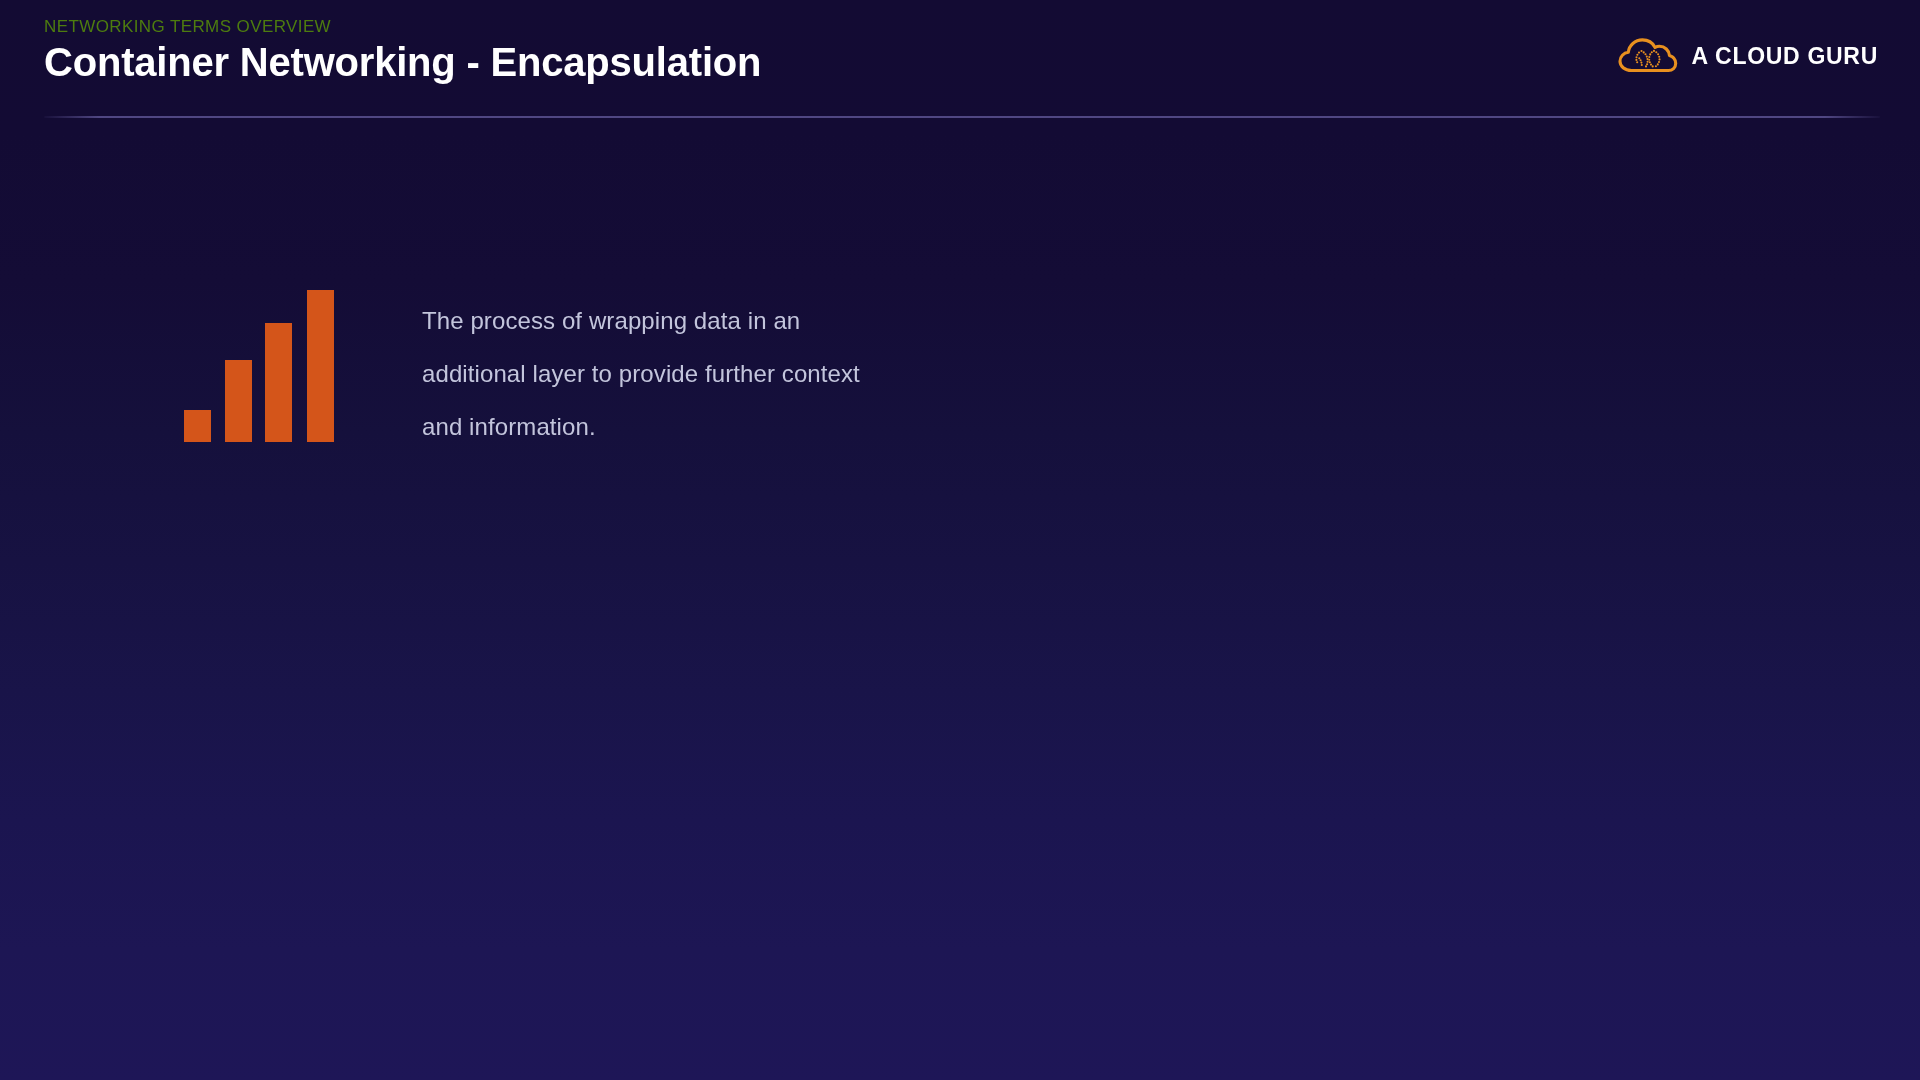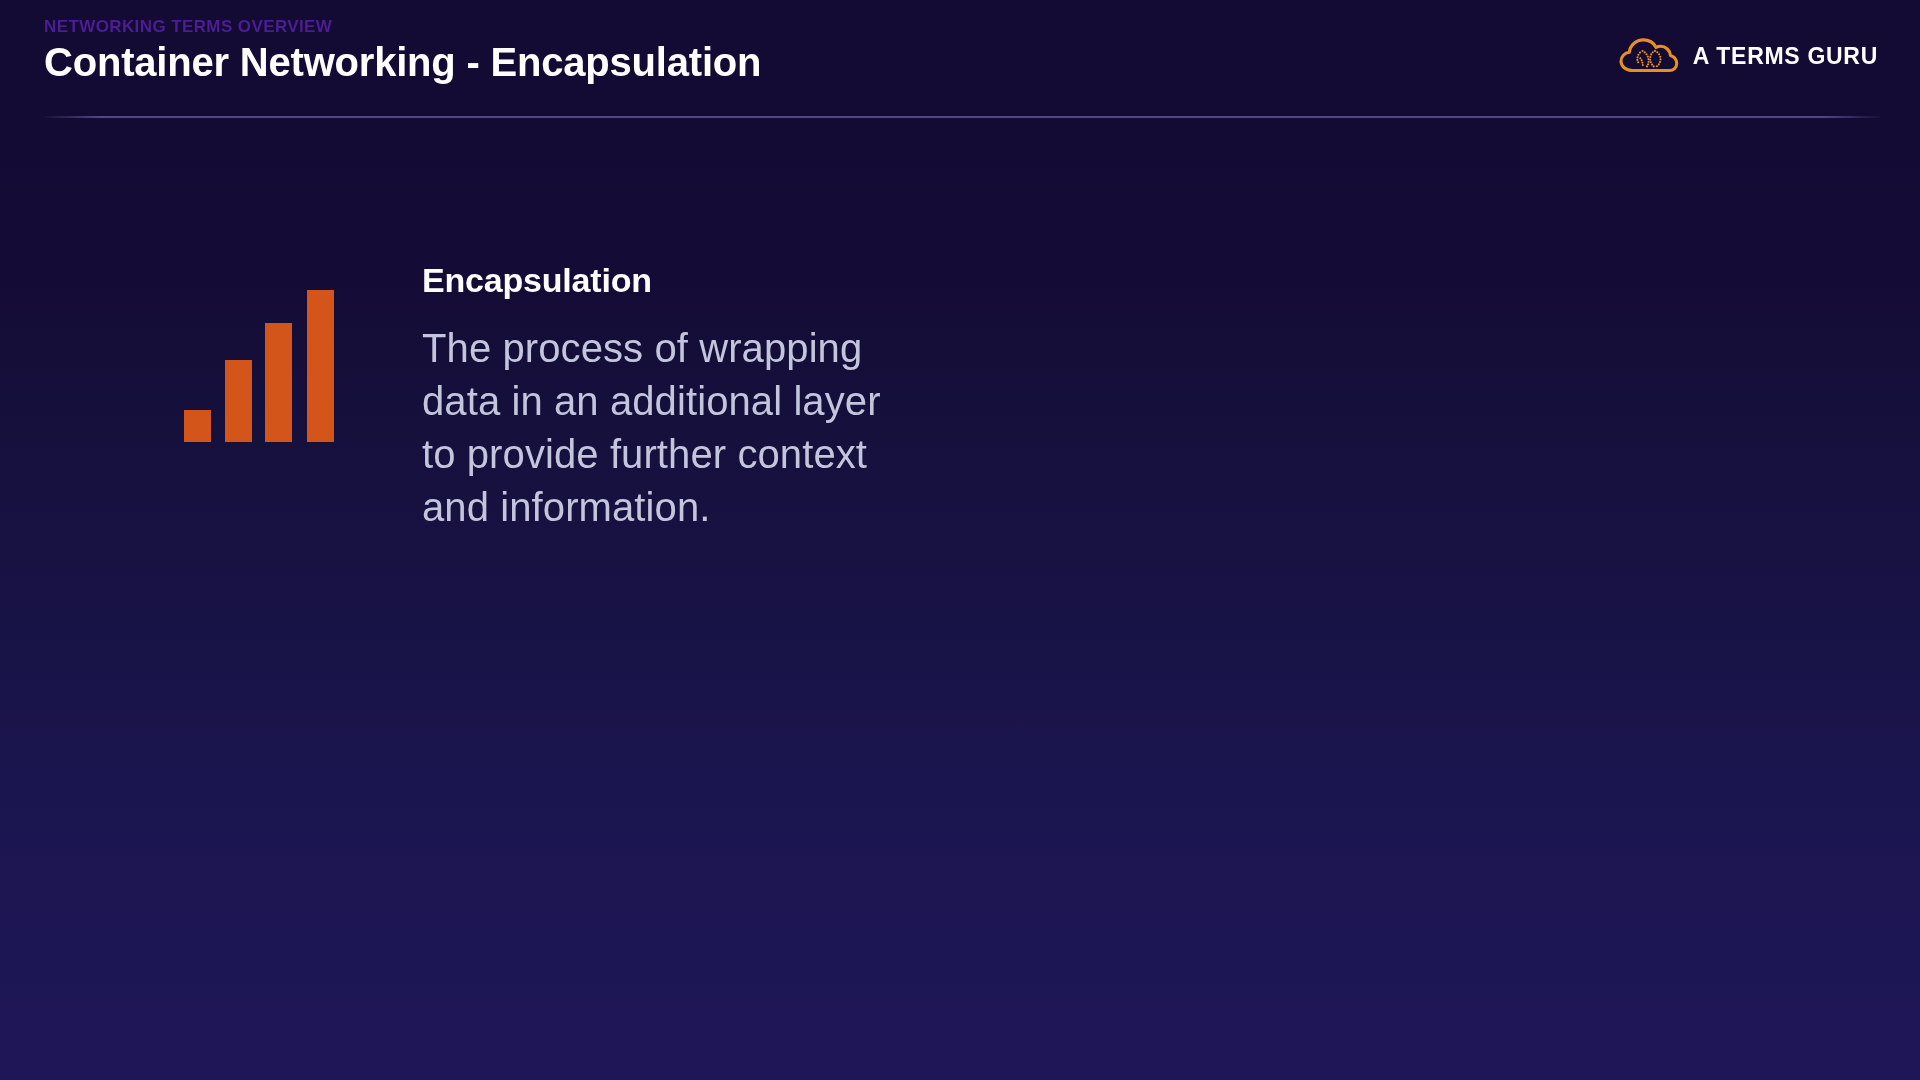--- a/index.html
+++ b/index.html
@@ -31,23 +31,23 @@
     top:0; left:0;
     width:1920px;
     height:120px;
   }
   .header-left {
     position:absolute;
     left:44px;
     top:18px;
   }
   .eyebrow {
-    color:#4c1d95;
+    color:#4d7c0f;
     font-size:17px;
-    font-weight:bold;
+    font-weight:normal;
     letter-spacing:0.4px;
     line-height:1.1;
     white-space:nowrap;
   }
   .slide-title {
     color:#ffffff;
     font-size:40px;
     font-weight:bold;
     letter-spacing:-0.2px;
     line-height:1.25;
@@ -115,24 +115,24 @@
   }
   .term-heading {
     color:#ffffff;
     font-size:34px;
     font-weight:bold;
     line-height:1.2;
     letter-spacing:-0.2px;
   }
   .term-desc {
     color:#c3c5dc;
-    font-size:40px;
+    font-size:24px;
     font-weight:normal;
     line-height:53px;
-    margin-top:21px;
+    margin-top:34px;
     letter-spacing:0.1px;
   }
 </style>
 </head>
 <body>
 
 <div class="header">
 
   <div class="header-left">
     <div class="eyebrow">NETWORKING TERMS OVERVIEW</div>
@@ -172,33 +172,32 @@
           <circle cx="39.3" cy="16.2" r="1.05"></circle>
             <circle cx="41.1" cy="18.2" r="1.05"></circle>
           <circle cx="42.2" cy="20.7" r="1.05"></circle>
             <circle cx="42.5" cy="23.4" r="1.05"></circle>
           <circle cx="42.0" cy="26.0" r="1.05"></circle>
             <circle cx="40.8" cy="28.4" r="1.05"></circle>
           <circle cx="38.9" cy="30.2" r="1.05"></circle>
         </g>
       </svg>
     </span>
-    <span class="logo-text">A TERMS GURU</span>
+    <span class="logo-text">A CLOUD GURU</span>
   </div>
 
   <div class="divider"></div>
 </div>
 
 <div class="content">
 
   <div class="chart-icon" id="chart-icon">
       <div class="bar" style="left: 0%; width: 18%; height: 21%; background: rgb(212, 85, 26);"></div>
       <div class="bar" style="left: 27%; width: 18%; height: 54%; background: rgb(212, 85, 26);"></div>
       <div class="bar" style="left: 54%; width: 18%; height: 78%; background: rgb(212, 85, 26);"></div>
       <div class="bar" style="left: 82%; width: 18%; height: 100%; background: rgb(212, 85, 26);"></div>
     </div>
 
   <div class="text-block">
-    <div class="term-heading">Encapsulation</div>
     <div class="term-desc">The process of wrapping data in an additional layer to provide further context and information.</div>
   </div>
 
 </div>
 
 </body></html>

